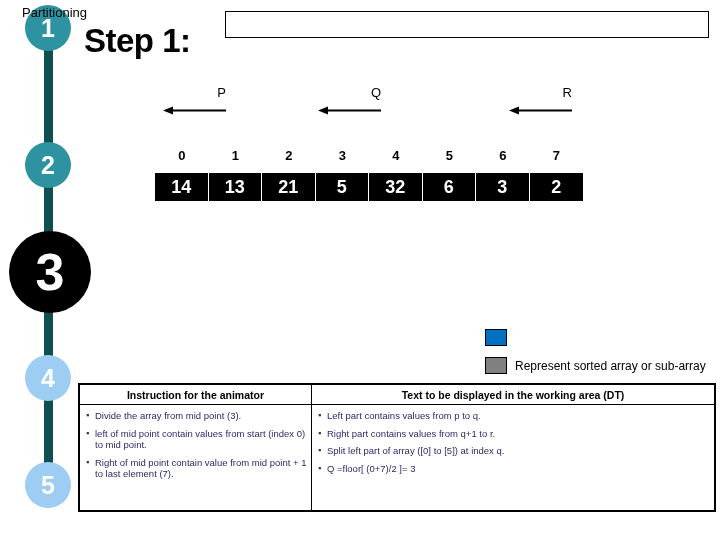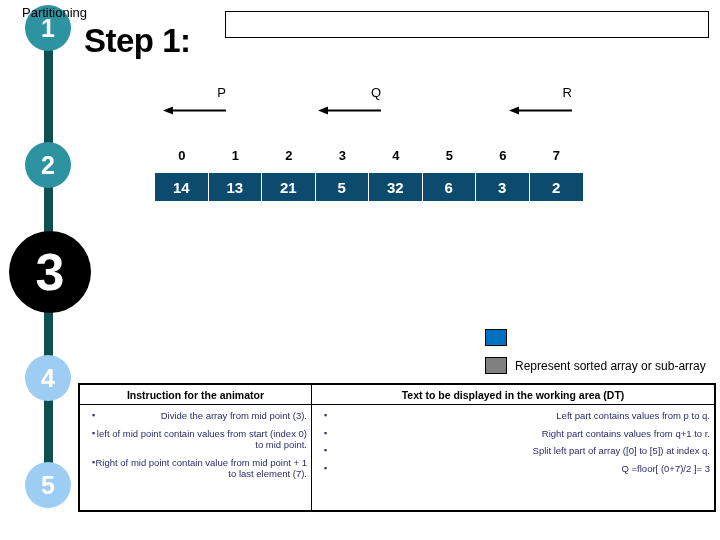--- a/index.html
+++ b/index.html
@@ -133,24 +133,24 @@
     left: 155px;
     top: 173px;
     width: 428px;
     height: 28px;
     display: flex;
   }
   .array-cell {
     width: 53.5px;
     height: 28px;
     box-sizing: border-box;
-    background: #0c4a6e;
+    background: #000000;
     border-right: 1px solid #ffffff;
     color: #ffffff;
-    font-size: 15px;
+    font-size: 18px;
     font-weight: bold;
     display: flex;
     align-items: center;
     justify-content: center;
   }
   .array-cell:last-child { border-right: none; }
 
   
   .legend-row {
     position: absolute;
@@ -181,21 +181,20 @@
     position: absolute;
     left: 78px;
     top: 383px;
     width: 638px;
     height: 129px;
     border: 2px solid #000000;
     box-sizing: border-box;
     background: #ffffff;
     display: flex;
     flex-direction: column;
-    text-align: right;
   }
   #table-header-row {
     display: flex;
     height: 19px;
     border-bottom: 1px solid #000000;
     flex: none;
   }
   #table-body-row {
     display: flex;
     flex: 1 1 auto;

